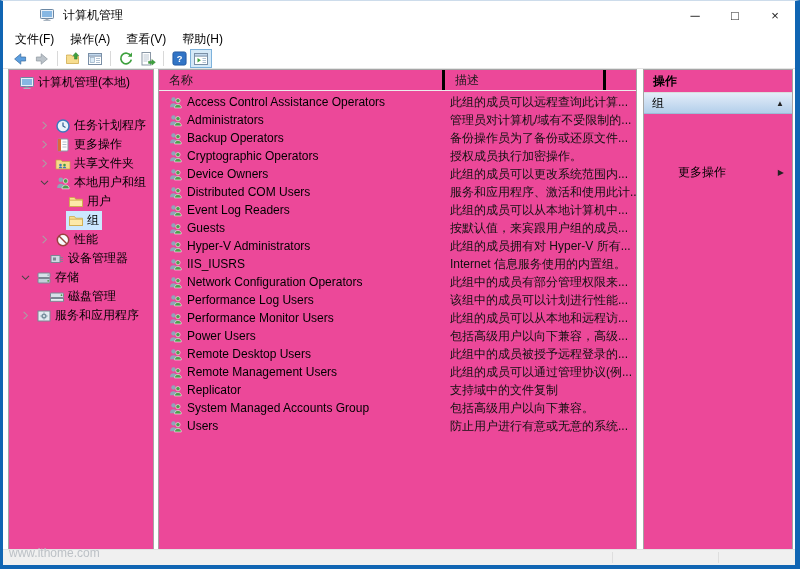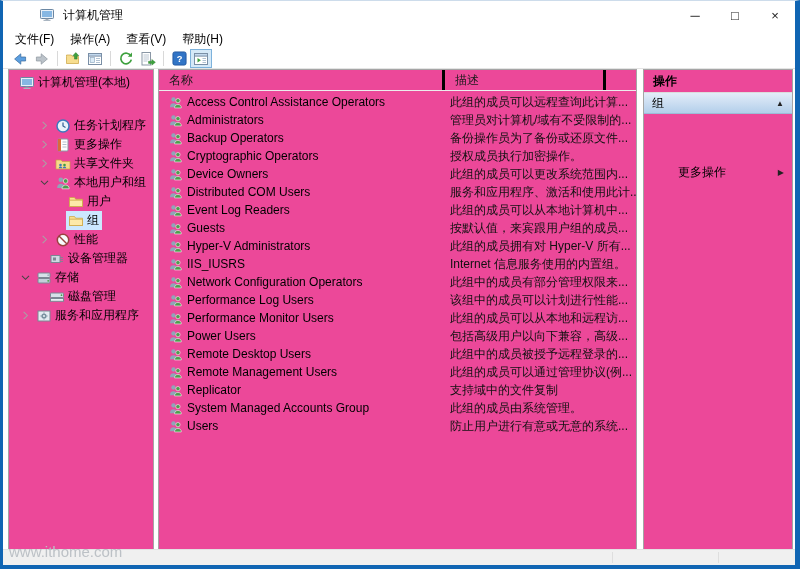--- a/index.html
+++ b/index.html
@@ -54,21 +54,21 @@
   .section-label { flex: 1; }
   .collapse-glyph { font-size: 8px; color: #222; }
   .actions-more { height: 28px; display: flex; align-items: center; padding: 8px 8px 0 34px; margin-top: 40px; }
   .more-label { flex: 1; }
   .more-glyph { font-size: 8px; color: #222; }
   
   .statusbar { position: absolute; left: 0; right: 0; bottom: 0; height: 16px; background: #f0f0f0; border-top: 1px solid #e2e2e2; }
   .status-sep { position: absolute; top: 2px; bottom: 2px; width: 1px; background: #dedede; }
   .status-sep.s1 { left: 609px; }
   .status-sep.s2 { left: 715px; }
-  .watermark { position: absolute; left: 6px; bottom: 5px; font-size: 15px; color: #bcc1c6; pointer-events: none; }
+  .watermark { position: absolute; left: 6px; bottom: 5px; font-size: 12px; color: #bcc1c6; pointer-events: none; }
 </style>
 </head>
 <body>
 
 <div class="window">
 
   <div class="titlebar">
     <span class="ic" id="app-icon">
         <svg width="16" height="16" viewBox="0 0 16 16">
           <rect x="1.5" y="2.5" width="13" height="9" rx="0.8" fill="#e8f0f8" stroke="#6b87a3"></rect>
@@ -582,21 +582,21 @@
             <span class="ic">
               <svg width="15" height="15" viewBox="0 0 16 16">
                 <circle cx="5.8" cy="4.8" r="2.3" fill="#90a5b8"></circle>
                 <path d="M2.2 12.2c0-2.2 1.6-3.5 3.6-3.5s3.6 1.3 3.6 3.5v.8H2.2z" fill="#90a5b8"></path>
                 <circle cx="10.6" cy="6" r="2.3" fill="#4d9c4d" stroke="#fff" stroke-width="0.6"></circle>
                 <path d="M7 13.6c0-2.2 1.6-3.5 3.6-3.5s3.6 1.3 3.6 3.5v.2H7z" fill="#4d9c4d" stroke="#fff" stroke-width="0.6"></path>
               </svg>
             </span>
             <span>System Managed Accounts Group</span>
           </div>
-          <div class="cell-desc">此组的成员由系统管理。</div>
+          <div class="cell-desc">包括高级用户以向下兼容。</div>
         </div>
         <div class="lrow">
           <div class="cell-name">
             <span class="ic">
               <svg width="15" height="15" viewBox="0 0 16 16">
                 <circle cx="5.8" cy="4.8" r="2.3" fill="#90a5b8"></circle>
                 <path d="M2.2 12.2c0-2.2 1.6-3.5 3.6-3.5s3.6 1.3 3.6 3.5v.8H2.2z" fill="#90a5b8"></path>
                 <circle cx="10.6" cy="6" r="2.3" fill="#4d9c4d" stroke="#fff" stroke-width="0.6"></circle>
                 <path d="M7 13.6c0-2.2 1.6-3.5 3.6-3.5s3.6 1.3 3.6 3.5v.2H7z" fill="#4d9c4d" stroke="#fff" stroke-width="0.6"></path>
               </svg>

